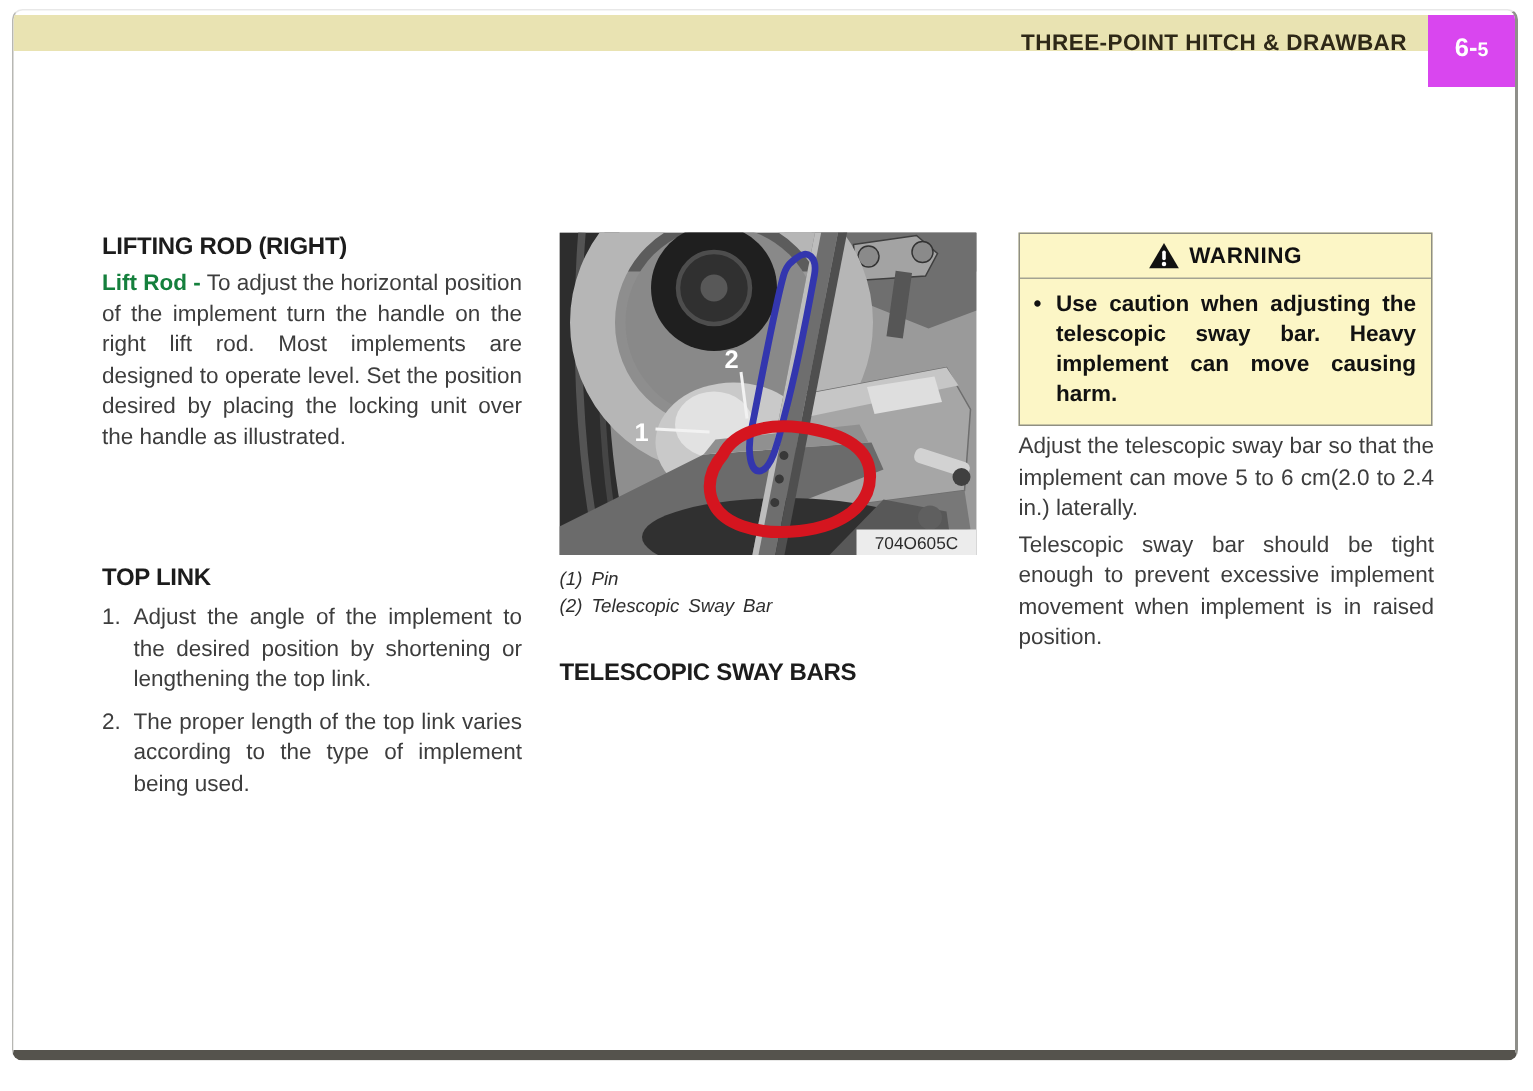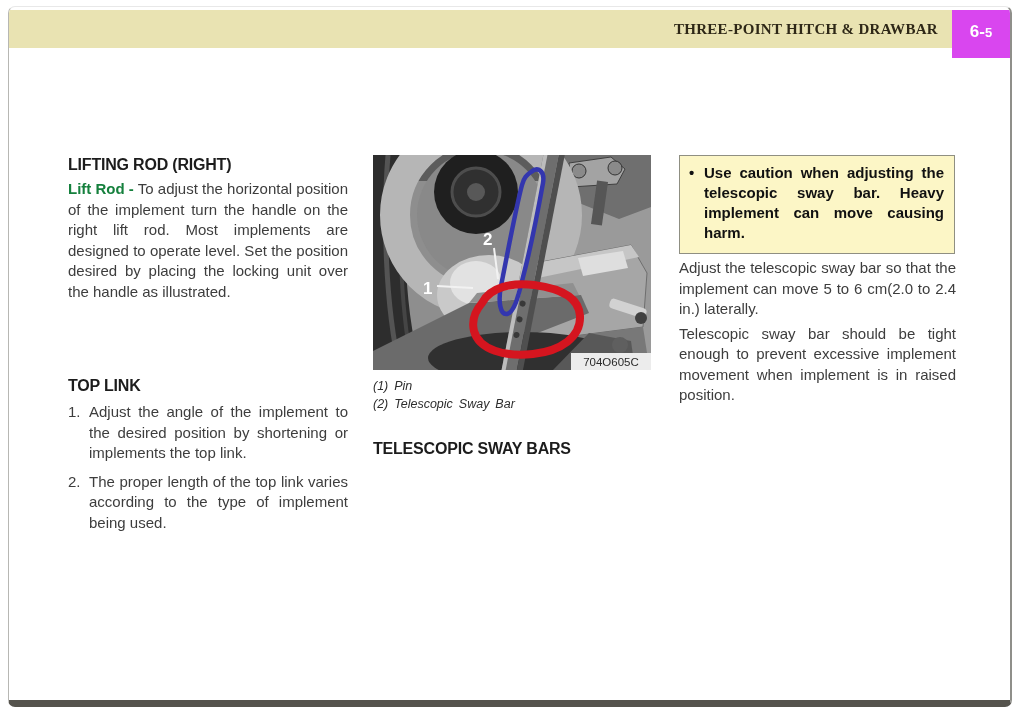--- a/index.html
+++ b/index.html
@@ -12,23 +12,23 @@
     border-top:1px solid #e8e8e8;
     border-left:1px solid #b7b7b3;
     border-right:2px solid #8f8f8a;
     border-bottom:7px solid #55534d;
     border-radius:7px;
     overflow:hidden;
   }
 
   
   .band {
-    position:absolute; left:0; top:3px; right:58px; height:38px;
+    position:absolute; left:0; top:3px; right:58px; height:24px;
     background:#e9e3b2;
-    text-align:right; line-height:38px;font-family:Liberation Serif, serif;
+    text-align:right; line-height:38px;
   }
   .band-title {
     font-weight:bold; font-size:15px; color:#2e2817;
     letter-spacing:.3px; padding-right:14px;
   }
   .pagebox {
     position:absolute; right:0; top:3px; width:58px; height:48px;
     background:#d946ef; color:#fff; text-align:center; line-height:44px;
   }
   .pg-big { font-weight:bold; font-size:17px; }
@@ -97,21 +97,21 @@
   </div>
 
   <div class="col col-left">
     <h2 class="sec">LIFTING ROD (RIGHT)</h2>
     <p class="body"><span class="bold-lead">Lift Rod -</span> <span>To adjust the horizontal position of the implement turn the handle on the right lift rod. Most implements are designed to operate level. Set the position desired by placing the locking unit over the handle as illustrated.</span></p>
 
     <h2 class="sec toplink">TOP LINK</h2>
     <div class="ol">
       <div class="li">
         <span class="li-num">1.</span>
-        <span class="li-text">Adjust the angle of the implement to the desired position by shortening or implements the top link.</span>
+        <span class="li-text">Adjust the angle of the implement to the desired position by shortening or lengthening the top link.</span>
       </div>
       <div class="li" style="margin-top:8px;">
         <span class="li-num">2.</span>
         <span class="li-text">The proper length of the top link varies according to the type of implement being used.</span>
       </div>
     </div>
   </div>
 
   <div class="col col-mid">
     <div class="figure">
@@ -178,20 +178,28 @@
     </div>
     <div class="caption">
       <div class="caption-line">(1) Pin</div>
       <div class="caption-line">(2) Telescopic Sway Bar</div>
     </div>
     <h2 class="sec mid-heading">TELESCOPIC SWAY BARS</h2>
   </div>
 
   <div class="col col-right">
     <div class="warnbox">
+      <div class="warn-head">
+        <svg width="20" height="17" viewBox="0 0 20 17">
+          <polygon points="10,0 20,17 0,17" fill="#111"></polygon>
+          <rect x="8.8" y="5" width="2.4" height="6.5" rx="1.2" fill="#fff"></rect>
+          <circle cx="10" cy="14" r="1.5" fill="#fff"></circle>
+        </svg>
+        <span class="warn-title">WARNING</span>
+      </div>
       <div class="warn-body">
         <span class="warn-bullet">•</span>
         <span class="warn-text">Use caution when adjusting the telescopic sway bar. Heavy implement can move causing harm.</span>
       </div>
     </div>
     <p class="body right-p1">Adjust the telescopic sway bar so that the implement can move 5 to 6 cm(2.0 to 2.4 in.) laterally.</p>
     <p class="body right-p2">Telescopic sway bar should be tight enough to prevent excessive implement movement when implement is in raised position.</p>
   </div>
 
 </div>

